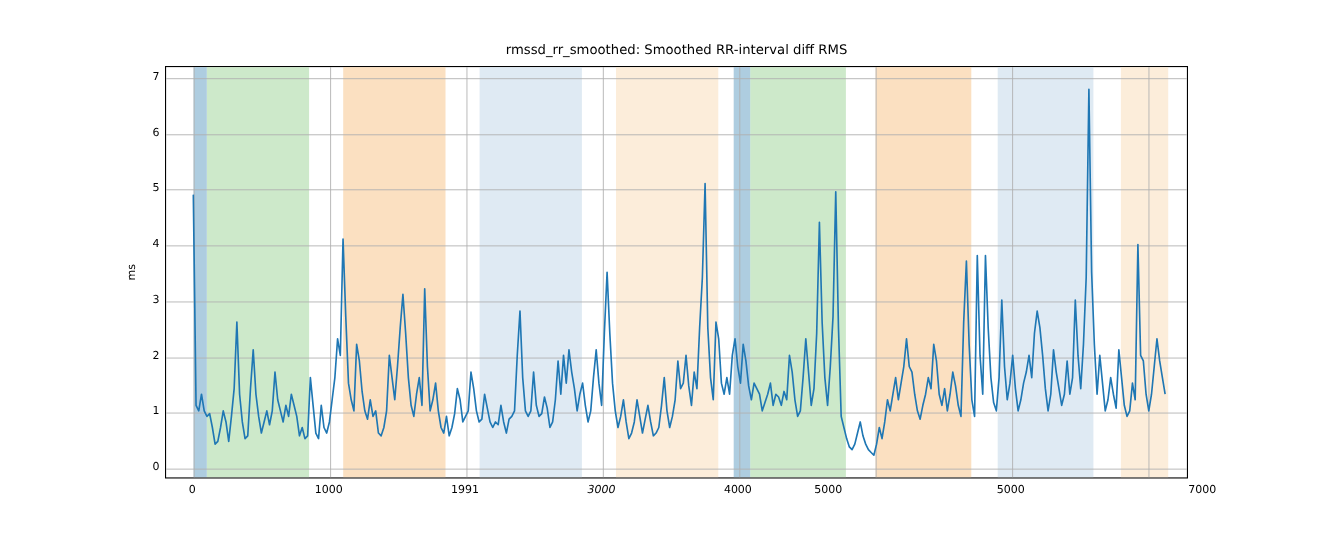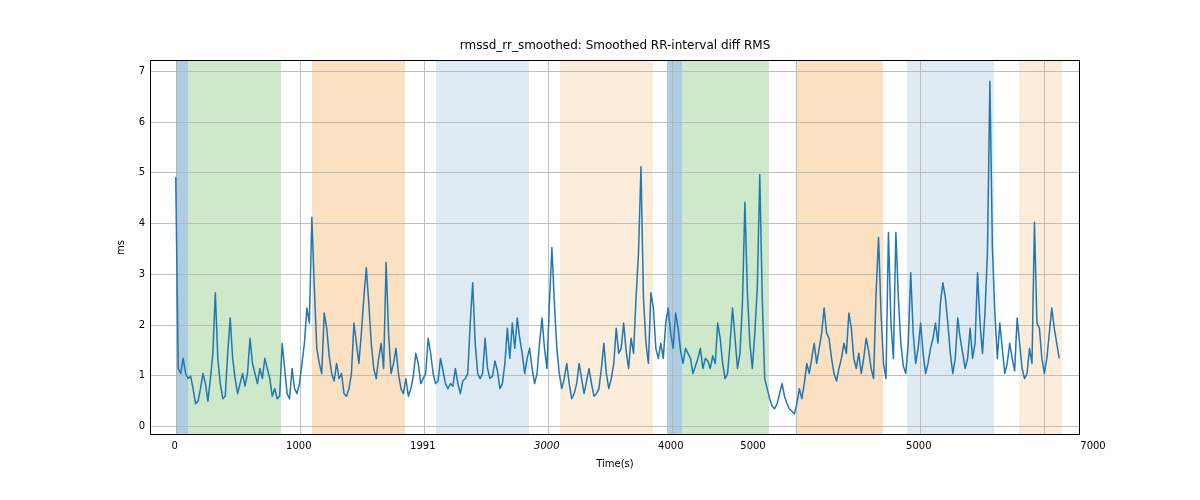--- a/index.html
+++ b/index.html
@@ -147,21 +147,20 @@
       <div class="gridline-h" style="top: 212.838px;"></div>
       <div class="gridline-h" style="top: 162.162px;"></div>
       <div class="gridline-h" style="top: 111.486px;"></div>
       <div class="gridline-h" style="top: 60.8108px;"></div>
       <div class="gridline-h" style="top: 10.1351px;"></div>
       <svg class="plotline" id="plot-svg" preserveAspectRatio="none" viewBox="0 0 930 375">
       <polyline id="line-path" class="line-path" points="24.80,116.55 27.28,309.12 29.76,314.19 32.24,298.99 34.72,314.19 37.20,319.26 39.68,316.72 42.16,329.39 44.64,344.59 47.12,342.06 49.60,329.39 52.08,314.19 54.56,324.32 57.04,342.06 59.52,319.26 62.00,293.92 64.48,233.11 66.96,298.99 69.44,324.32 71.92,339.53 74.40,336.99 76.88,293.92 79.36,258.45 81.84,298.99 84.32,319.26 86.80,334.46 89.28,324.32 91.76,314.19 94.24,326.86 96.72,314.19 99.20,278.72 101.68,304.05 104.16,314.19 106.64,324.32 109.12,309.12 111.60,319.26 114.08,298.99 116.56,309.12 119.04,319.26 121.52,336.99 124.00,329.39 126.48,339.53 128.96,336.99 131.44,283.78 133.92,309.12 136.40,334.46 138.88,339.53 141.36,309.12 143.84,329.39 146.32,334.46 148.80,324.32 151.28,304.05 153.76,283.78 156.24,248.31 158.72,263.51 161.20,157.09 163.68,228.04 166.16,288.85 168.64,304.05 171.12,314.19 173.60,253.38 176.08,268.58 178.56,296.45 181.04,314.19 183.52,321.79 186.00,304.05 188.48,319.26 190.96,314.19 193.44,334.46 195.92,336.99 198.40,329.39 200.88,314.19 203.36,263.51 205.84,283.78 208.32,304.05 210.80,273.65 213.28,238.18 215.76,207.77 218.24,243.24 220.72,283.78 223.20,309.12 225.68,319.26 228.16,298.99 230.64,283.78 233.12,309.12 235.60,202.70 238.08,273.65 240.56,314.19 243.04,304.05 245.52,288.85 248.00,314.19 250.48,329.39 252.96,334.46 255.44,319.26 257.92,336.99 260.40,329.39 262.88,316.72 265.36,293.92 267.84,304.05 270.32,324.32 272.80,319.26 275.28,314.19 277.76,278.72 280.24,293.92 282.72,314.19 285.20,324.32 287.68,321.79 290.16,298.99 292.64,311.66 295.12,324.32 297.60,329.39 300.08,324.32 302.56,326.86 305.04,309.12 307.52,324.32 310.00,334.46 312.48,321.79 314.96,319.26 317.44,314.19 319.92,263.51 322.40,222.97 324.88,283.78 327.36,314.19 329.84,319.26 332.32,314.19 334.80,278.72 337.28,309.12 339.76,319.26 342.24,316.72 344.72,301.52 347.20,311.66 349.68,329.39 352.16,324.32 354.64,304.05 357.12,268.58 359.60,298.99 362.08,263.51 364.56,288.85 367.04,258.45 369.52,278.72 372.00,293.92 374.48,314.19 376.96,298.99 379.44,288.85 381.92,309.12 384.40,324.32 386.88,314.19 389.36,283.78 391.84,258.45 394.32,288.85 396.80,309.12 399.28,243.24 401.76,187.50 404.24,243.24 406.72,288.85 409.20,314.19 411.68,329.39 414.16,319.26 416.64,304.05 419.12,324.32 421.60,339.53 424.08,334.46 426.56,324.32 429.04,304.05 431.52,319.26 434.00,334.46 436.48,321.79 438.96,309.12 441.44,324.32 443.92,336.99 446.40,334.46 448.88,329.39 451.36,309.12 453.84,283.78 456.32,314.19 458.80,329.39 461.28,319.26 463.76,304.05 466.24,268.58 468.72,293.92 471.20,288.85 473.68,263.51 476.16,291.39 478.64,309.12 481.12,278.72 483.60,293.92 486.08,238.18 488.56,192.57 491.04,106.42 493.52,238.18 496.00,283.78 498.48,304.05 500.96,233.11 503.44,248.31 505.92,288.85 508.40,298.99 510.88,283.78 513.36,298.99 515.84,263.51 518.32,248.31 520.80,273.65 523.28,288.85 525.76,253.38 528.24,268.58 530.72,291.39 533.20,304.05 535.68,288.85 538.16,293.92 540.64,298.99 543.12,314.19 545.60,306.59 548.08,298.99 550.56,288.85 553.04,309.12 555.52,298.99 558.00,301.52 560.48,309.12 562.96,296.45 565.44,304.05 567.92,263.51 570.40,278.72 572.88,304.05 575.36,319.26 577.84,314.19 580.32,283.78 582.80,248.31 585.28,278.72 587.76,309.12 590.24,293.92 592.72,243.24 595.20,141.89 597.68,233.11 600.16,283.78 602.64,309.12 605.12,273.65 607.60,228.04 610.08,114.02 612.56,238.18 615.04,319.26 617.52,329.39 620.00,339.53 622.48,347.13 624.96,349.66 627.44,344.59 629.92,334.46 632.40,324.32 634.88,336.99 637.36,344.59 639.84,349.66 642.32,352.20 644.80,354.73 647.28,344.59 649.76,329.39 652.24,339.53 654.72,324.32 657.20,304.05 659.68,314.19 662.16,298.99 664.64,283.78 667.12,304.05 669.60,288.85 672.08,273.65 674.56,248.31 677.04,273.65 679.52,278.72 682.00,298.99 684.48,314.19 686.96,321.79 689.44,309.12 691.92,298.99 694.40,283.78 696.88,293.92 699.36,253.38 701.84,268.58 704.32,298.99 706.80,309.12 709.28,293.92 711.76,314.19 714.24,298.99 716.72,278.72 719.20,291.39 721.68,309.12 724.16,319.26 726.64,233.11 729.12,177.36 731.60,253.38 734.08,304.05 736.56,319.26 739.04,172.30 741.52,263.51 744.00,298.99 746.48,172.30 748.96,238.18 751.44,283.78 753.92,306.59 756.40,314.19 758.88,283.78 761.36,212.84 763.84,273.65 766.32,304.05 768.80,288.85 771.28,263.51 773.76,293.92 776.24,314.19 778.72,304.05 781.20,288.85 783.68,278.72 786.16,263.51 788.64,283.78 791.12,243.24 793.60,222.97 796.08,238.18 798.56,263.51 801.04,293.92 803.52,314.19 806.00,298.99 808.48,258.45 810.96,278.72 813.44,293.92 815.92,309.12 818.40,298.99 820.88,268.58 823.36,298.99 825.84,283.78 828.32,212.84 830.80,263.51 833.28,293.92 835.76,253.38 838.24,192.57 840.72,20.27 843.20,187.50 845.68,253.38 848.16,298.99 850.64,263.51 853.12,288.85 855.60,314.19 858.08,304.05 860.56,283.78 863.04,298.99 865.52,311.66 868.00,258.45 870.48,283.78 872.96,309.12 875.44,319.26 877.92,314.19 880.40,288.85 882.88,304.05 885.36,162.16 887.84,263.51 890.32,268.58 892.80,298.99 895.28,314.19 897.76,298.99 900.24,273.65 902.72,248.31 905.20,268.58 907.68,283.78 910.16,298.99"></polyline>
     </svg>
     </div>
 
-  <div class="xlabel">Time(s)</div>
 
 <div class="xtick" style="left: 174.8px;">0</div>
     <div class="xtick" style="left: 298.8px;">1000</div>
     <div class="xtick" style="left: 422.8px;">1991</div>
     <div class="xtick" style="left: 546.8px; font-style: italic;">3000</div>
     <div class="xtick" style="left: 670.8px;">4000</div>
     <div class="xtick" style="left: 753px;">5000</div>
     <div class="xtick" style="left: 918.8px;">5000</div>
     <div class="xtick" style="left: 1093px;">7000</div>
     <div class="ytick" style="top: 424.865px;">0</div>

